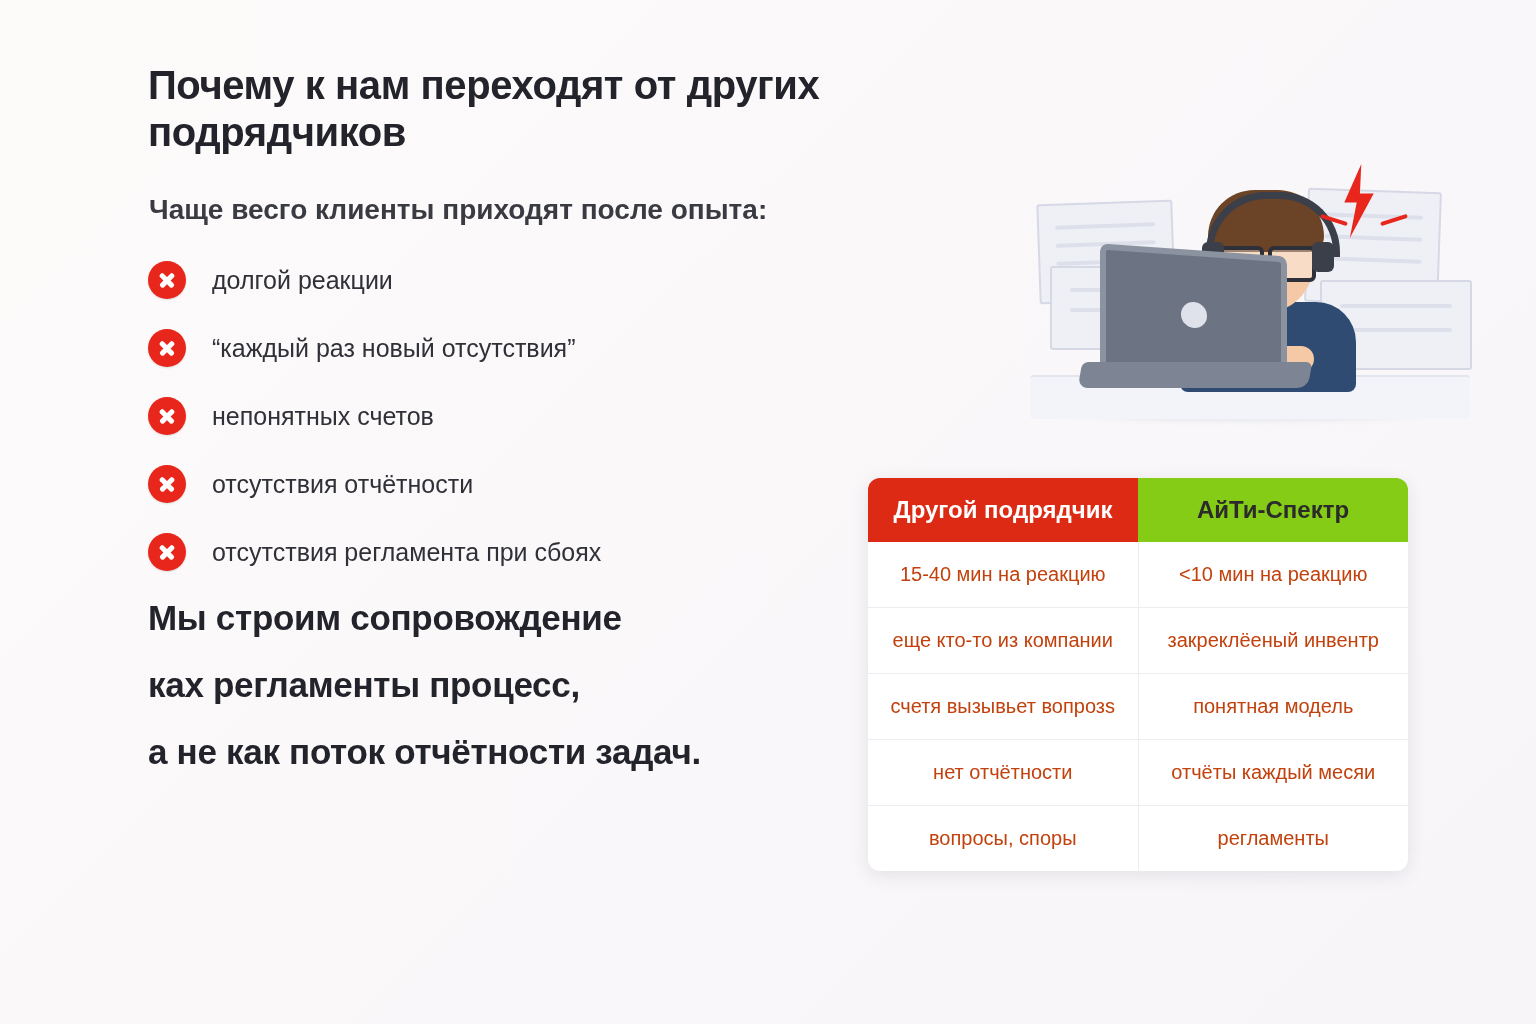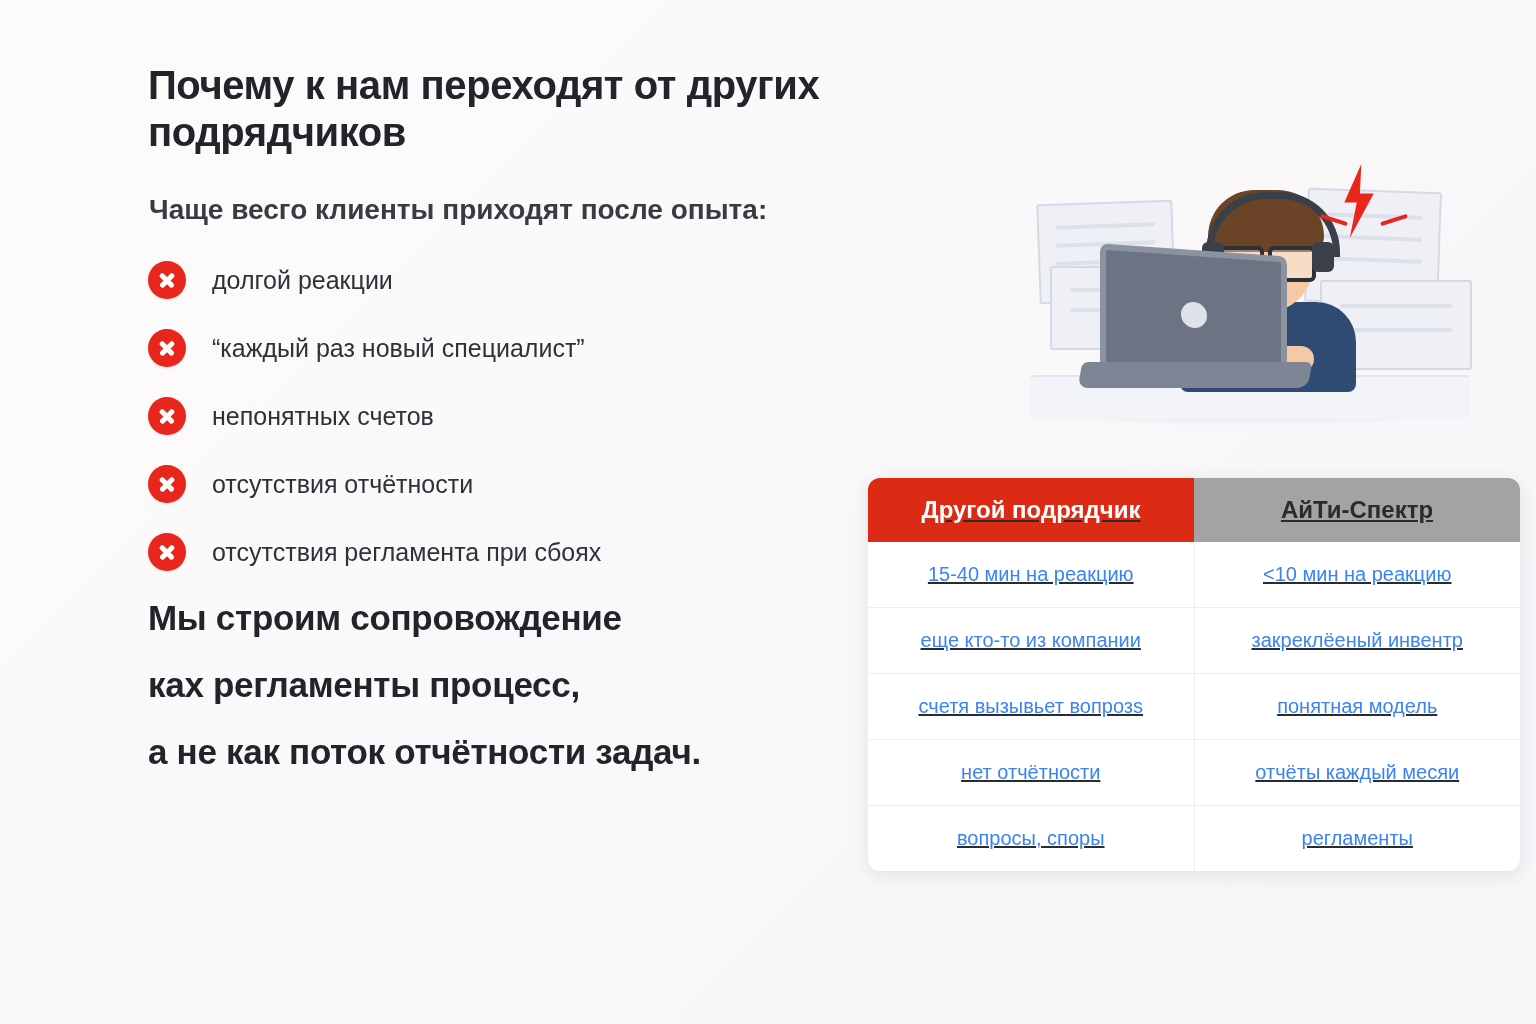--- a/index.html
+++ b/index.html
@@ -301,49 +301,48 @@
     border-radius: 2px;
   }
   .bm1 { left: 300px; top: 68px; transform: rotate(18deg); }
   .bm2 { left: 360px; top: 68px; transform: rotate(-18deg); }
 
   
   .compare {
     position: absolute;
     left: 868px;
     top: 478px;
-    width: 652px;
+    width: 540px;
     background: #ffffff;
     border-radius: 12px;
     box-shadow: 0 4px 18px rgba(40,40,60,0.10);
     overflow: hidden;
-    text-decoration: underline;
   }
   table.cmp {
     width: 100%;
     border-collapse: collapse;
     table-layout: fixed;
   }
   table.cmp th {
     font-size: 24px;
     font-weight: bold;
     padding: 18px 10px;
     text-align: center;
   }
   th.th-left {
     background: #dd2a14;
     color: #ffffff;
   }
   th.th-right {
-    background: #a3a3a3;
+    background: #84cc16;
     color: #2b2b2b;
   }
   table.cmp td {
     font-size: 20px;
-    color: #3b82f6;
+    color: #c2410c;
     text-align: center;
     padding: 20px 14px;
     border-bottom: 1px solid #ececf1;
     line-height: 1.25;
   }
   table.cmp td.col-left {
     border-right: 1px solid #ececf1;
   }
   table.cmp tr:last-child td {
     border-bottom: none;
@@ -358,21 +357,21 @@
     <h1 class="headline">Почему к нам переходят от других подрядчиков</h1>
     <p class="subhead">Чаще весго клиенты приходят после опыта:</p>
 
     <ul class="pain-list">
       <li class="pain-item">
         <span class="x-icon"></span>
         <span class="pain-text">долгой реакции</span>
       </li>
       <li class="pain-item">
         <span class="x-icon"></span>
-        <span class="pain-text">“каждый раз новый специалист”</span>
+        <span class="pain-text">“каждый раз новый отсутствия”</span>
       </li>
       <li class="pain-item">
         <span class="x-icon"></span>
         <span class="pain-text">непонятных счетов</span>
       </li>
       <li class="pain-item">
         <span class="x-icon"></span>
         <span class="pain-text">отсутствия отчётности</span>
       </li>
       <li class="pain-item">

